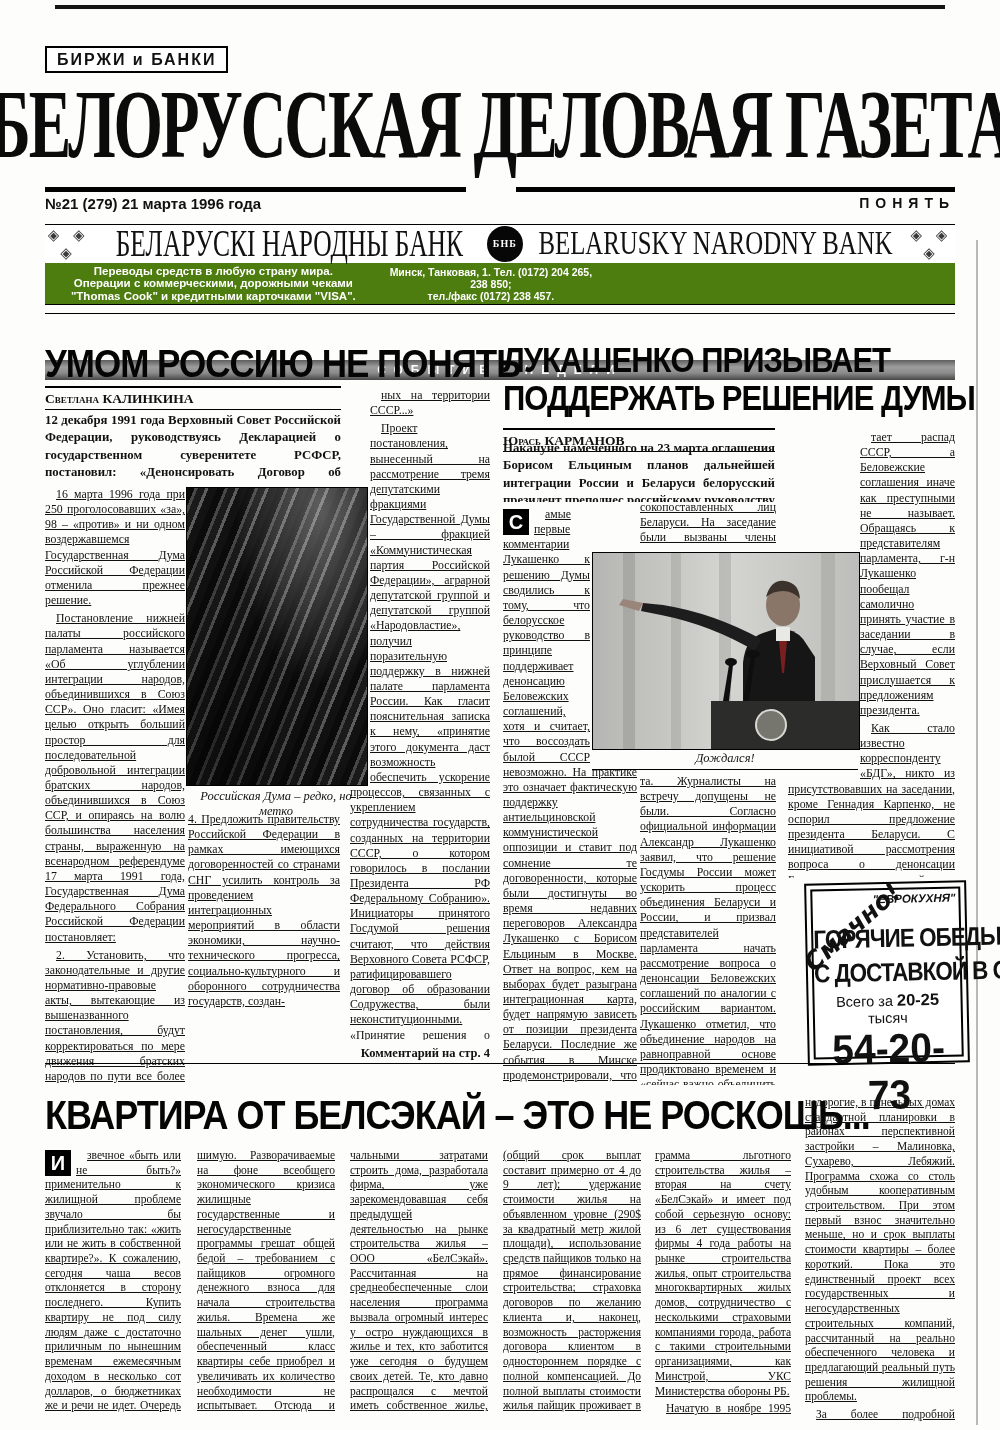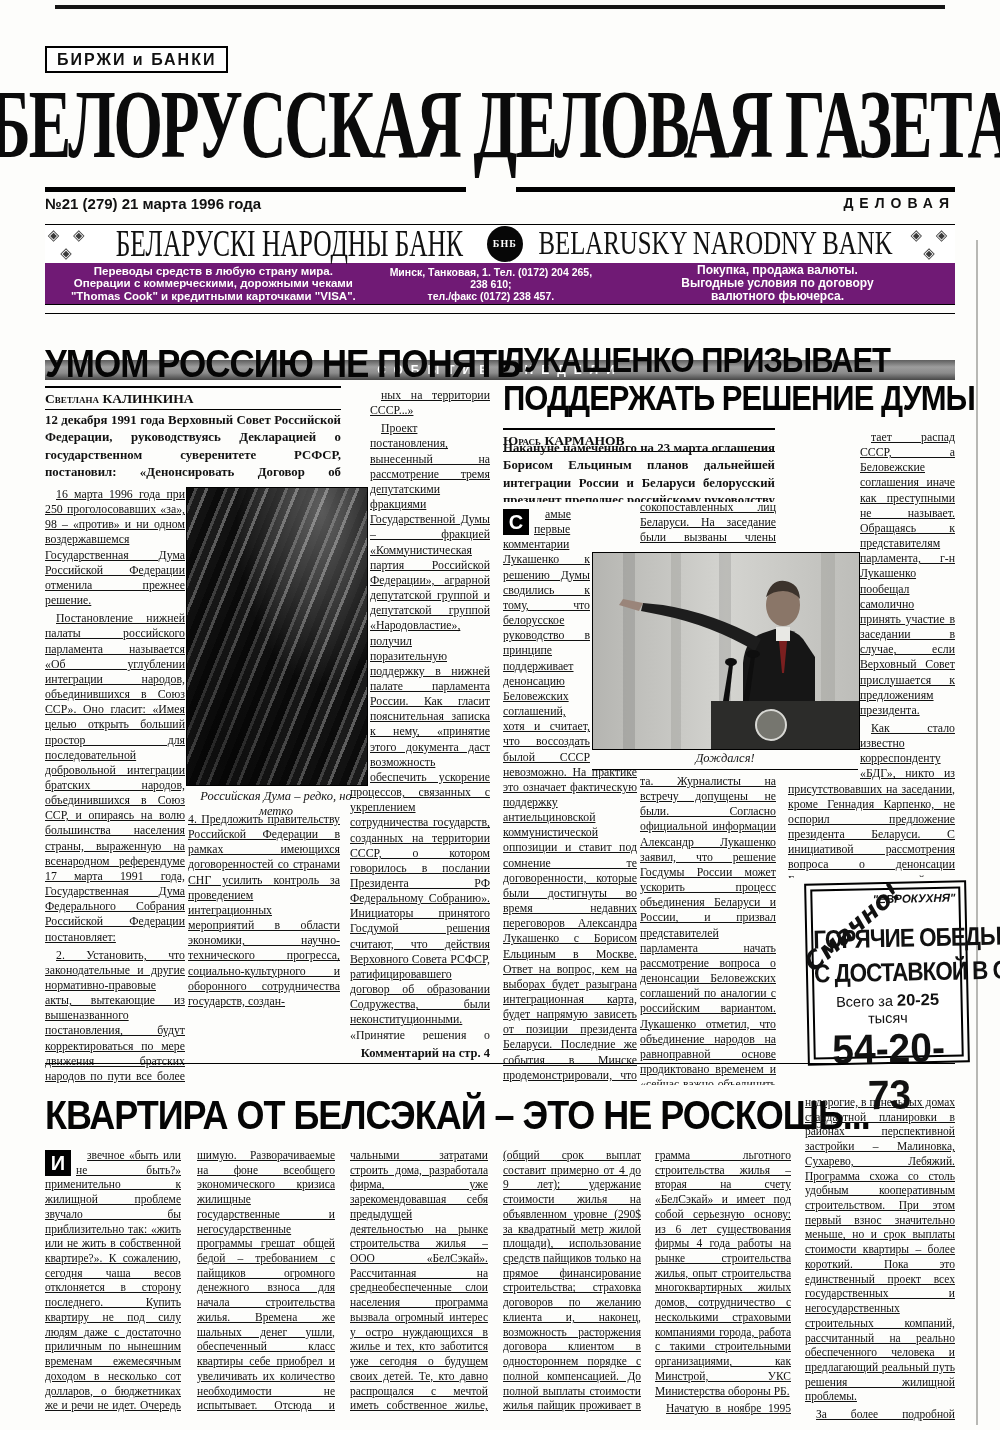--- a/index.html
+++ b/index.html
@@ -20,21 +20,21 @@
   
   .bank{border-top:1px solid #000;border-bottom:1px solid #000;background:#fff;}
   .bank-top{height:37px;display:flex;align-items:center;}
   .orn{width:92px;text-align:center;font-size:15px;color:#3a3a3a;letter-spacing:5px;}
   .bank-name-by{flex:1;text-align:center;font-family:"Liberation Serif",serif;font-size:29px;white-space:nowrap;
                 transform:scale(0.88,1.28);transform-origin:center;}
   .bank-name-en{flex:1;text-align:center;font-family:"Liberation Serif",serif;font-size:27px;white-space:nowrap;
                 transform:scale(0.92,1.22);transform-origin:center;}
   .bank-logo{width:36px;height:36px;border-radius:50%;background:#070707;color:#fff;display:flex;align-items:center;justify-content:center;
              font:bold 10px "Liberation Serif",serif;letter-spacing:1px;flex:0 0 auto;}
-  .bank-bar{margin-top:1px;height:41px;background:#701a75;color:#fff;display:flex;align-items:center;
+  .bank-bar{margin-top:1px;height:41px;background:#4d7c0f;color:#fff;display:flex;align-items:center;
             font-family:"Liberation Sans",sans-serif;font-weight:bold;}
   .bank-bar>div{white-space:pre-line;text-align:center;}
   .b-left{width:37%;font-size:11.5px;line-height:12.5px;}
   .b-center{width:24%;font-size:10.5px;line-height:12px;}
   .b-right{width:39%;font-size:12px;line-height:13px;}
   
   .thinrule{background:#000;height:1px;}
   .band{background:linear-gradient(180deg,#5e5e5e 0%,#9d9d9d 35%,#8b8b8b 65%,#474747 100%);
         color:#fff;display:flex;align-items:center;justify-content:center;
         font:bold 12px "Liberation Sans",sans-serif;letter-spacing:8px;word-spacing:18px;}
@@ -81,40 +81,37 @@
 
   <div class="abs scanline" style="left:55px;top:5px;width:890px;height:4px;"></div>
   <div class="abs edge-artifact" style="left:976px;top:240px;width:2px;height:1185px;"></div>
 
   <div class="abs kicker" style="left:45px;top:46px;">БИРЖИ и БАНКИ</div>
   <div class="abs masthead" style="left:40px;top:66px;width:920px;height:118px;">БЕЛОРУССКАЯ ДЕЛОВАЯ ГАЗЕТА</div>
   <div class="abs mastrule" style="left:45px;top:187px;width:421px;"></div>
   <div class="abs mastrule" style="left:516px;top:187px;width:439px;"></div>
   <div class="abs issue-line" style="left:45px;top:195px;width:910px;">
     <span>№21 (279) 21 марта 1996 года</span>
-    <span class="weekday">ДЕЛОВАЯ</span>
+    <span class="weekday">ПОНЯТЬ</span>
   </div>
 
   <div class="abs bank" style="left:45px;top:224px;width:910px;">
     <div class="bank-top">
       <span class="orn">◈ ◈ ◈</span>
       <span class="bank-name-by">БЕЛАРУСКІ НАРОДНЫ БАНК</span>
       <span class="bank-logo">БНБ</span>
       <span class="bank-name-en">BELARUSKY NARODNY BANK</span>
       <span class="orn">◈ ◈ ◈</span>
     </div>
     <div class="bank-bar">
       <div class="b-left">Переводы средств в любую страну мира.
 Операции с коммерческими, дорожными чеками
 "Thomas Cook" и кредитными карточками "VISA".</div>
-      <div class="b-center">Минск, Танковая, 1. Тел. (0172) 204 265, 238 610;
+      <div class="b-center">Минск, Танковая, 1. Тел. (0172) 204 265, 238 850;
 тел./факс (0172) 238 457.</div>
-      <div class="b-right">Покупка, продажа валюты.
-Выгодные условия по договору
-валютного фьючерса.</div>
     </div>
   </div>
 
   <div class="abs thinrule" style="left:45px;top:313px;width:910px;"></div>
   <div class="abs band" style="left:45px;top:316px;width:910px;height:20px;margin-top:44px;">СОБЫТИЕ НЕДЕЛИ</div>
 
   <div class="abs headline h-a1" style="left:45px;top:341px;">УМОМ РОССИЮ НЕ ПОНЯТЬ</div>
   <div class="abs byline" style="left:45px;top:386px;width:296px;">Светлана КАЛИНКИНА</div>
   <div class="abs lead" style="left:45px;top:412px;width:296px;height:72px;overflow:hidden;">12 декабря 1991 года Верховный Совет Российской Федерации, руководствуясь Декларацией о государственном суверенитете РСФСР, постановил: «Денонсировать Договор об образовании Союза Советских Социалистических Республик». Под постановлением поставил подпись Руслан Хасбулатов.</div>
 

